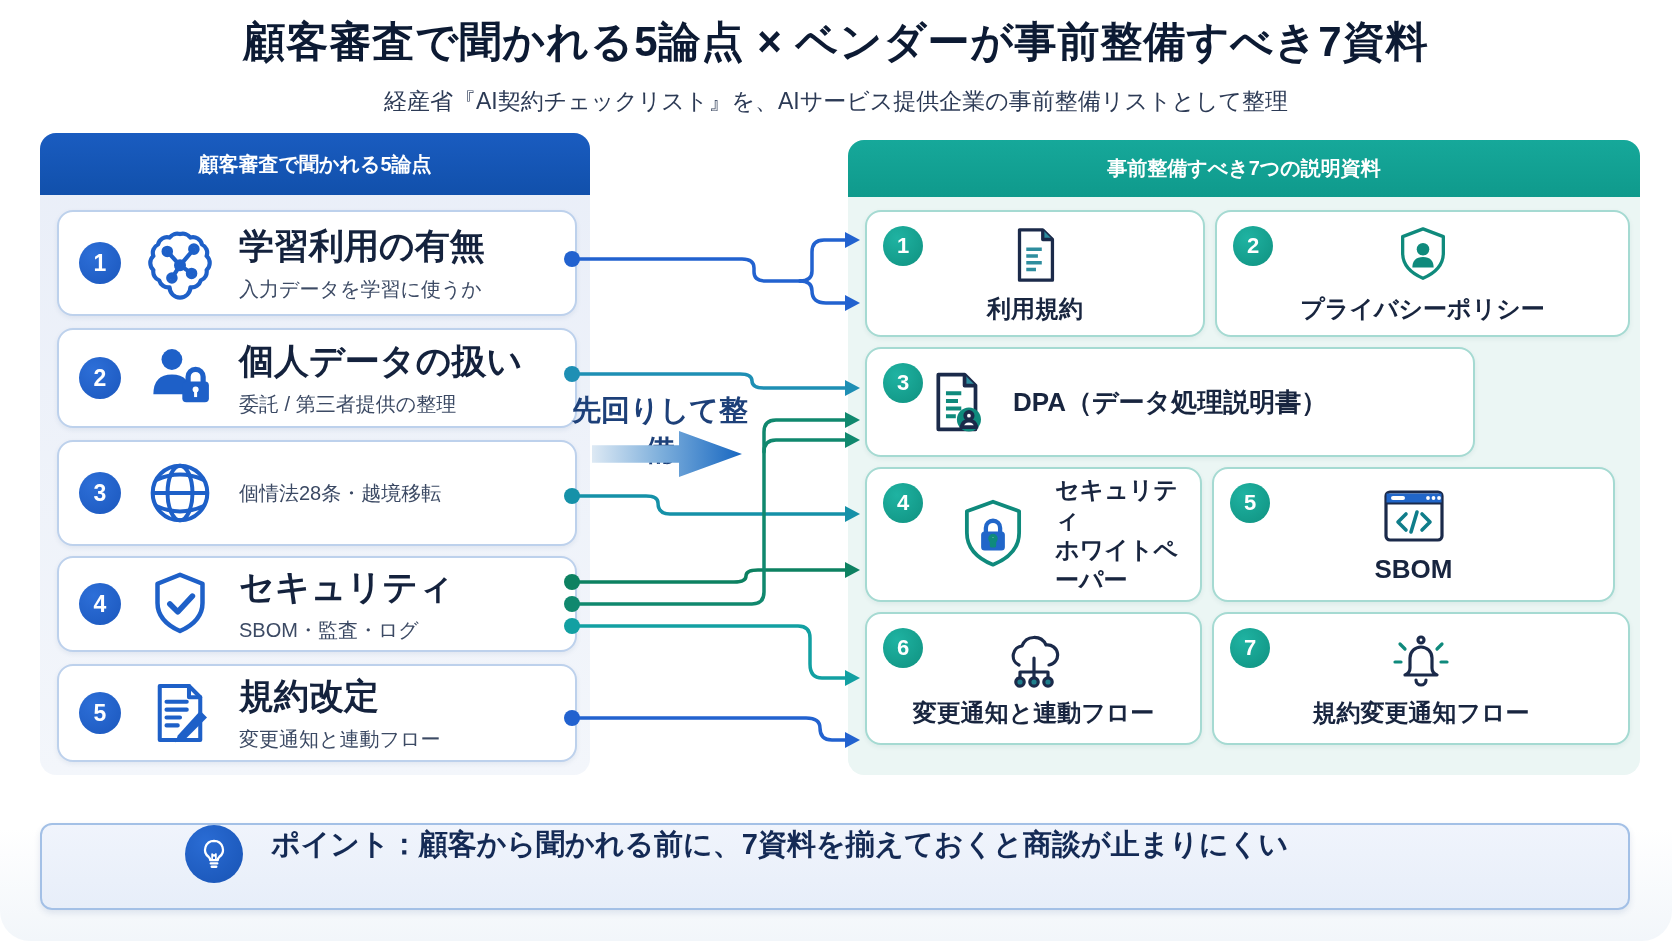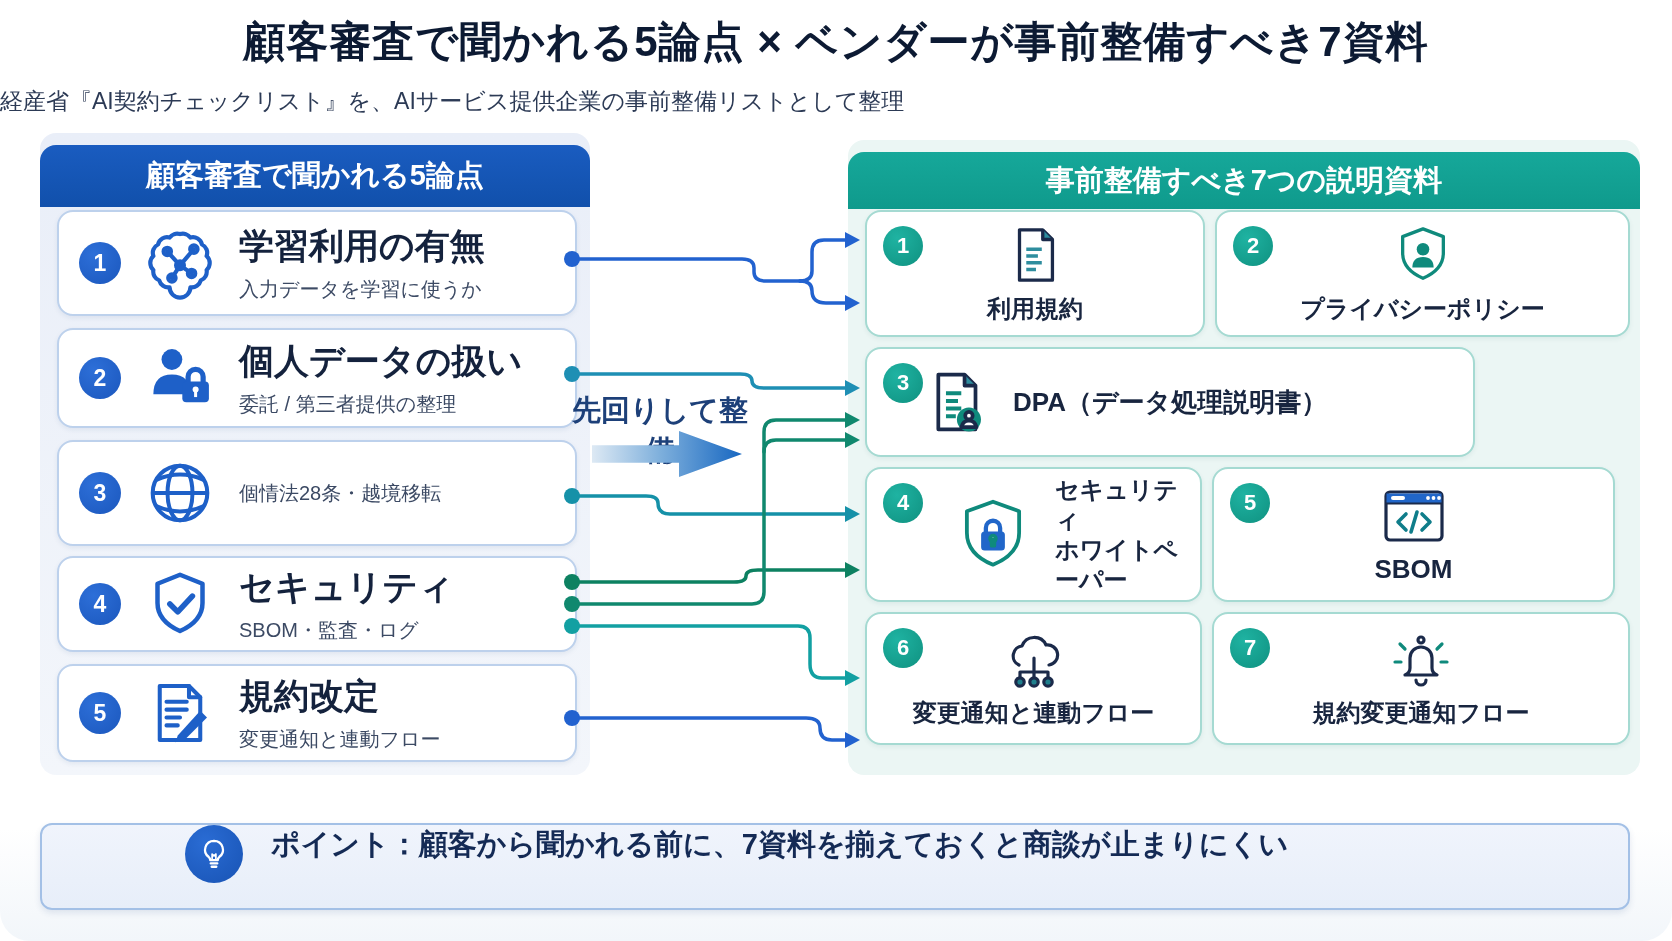--- a/index.html
+++ b/index.html
@@ -3,32 +3,32 @@
 <meta charset="utf-8">
 <style>
   * { margin:0; padding:0; box-sizing:border-box; }
   html,body { background:#fff; }
   body { font-family:"Liberation Sans","DejaVu Sans",sans-serif; }
   .stage{ position:relative; width:1672px; height:941px; overflow:hidden;
           background:linear-gradient(180deg,#ffffff 0%,#ffffff 88%,#f2f6fa 100%);border-radius:30px; }
 
   .title{ position:absolute; top:14px; left:0; width:100%; text-align:center;
           font-size:42px; font-weight:bold; color:#0c1a33; letter-spacing:1px;}
-  .subtitle{ position:absolute; top:86px; left:0; width:100%; 
+  .subtitle{ position:absolute; top:86px; left:0; width:100%; text-align:center;
           font-size:23px; color:#2c3a55; }
 
   
   .panel{ position:absolute; border-radius:16px; }
   .panel.left{ left:40px; top:133px; width:550px; height:642px;
           background:linear-gradient(180deg,#e9eef8 0%,#f3f6fb 100%); }
   .panel.right{ left:848px; top:140px; width:792px; height:635px;
           background:#ebf6f4; }
-  .panel-header{ position:absolute; top:12px; left:0; width:100%;
+  .panel-header{ position:absolute; top:0; left:0; width:100%;
           display:flex; align-items:center; justify-content:center;
-          color:#fff; font-weight:bold; font-size:29px;
+          color:#fff; font-weight:bold; font-size:20px;
           border-radius:16px 16px 0 0; }
   .panel.left .panel-header{ height:62px; background:linear-gradient(180deg,#1a5cc0,#1150ab); }
   .panel.right .panel-header{ height:57px; background:linear-gradient(180deg,#16a89a,#0f9a8c); }
 
   
   .lcard{ position:absolute; left:57px; width:520px; background:#fff;
           border:2px solid #bdd1ec; border-radius:16px;
           display:flex; align-items:center; gap:18px; padding:0 20px;
           box-shadow:0 2px 5px rgba(30,60,120,.08); }
   .lbadge{ width:42px; height:42px; border-radius:50%; flex:0 0 42px;

